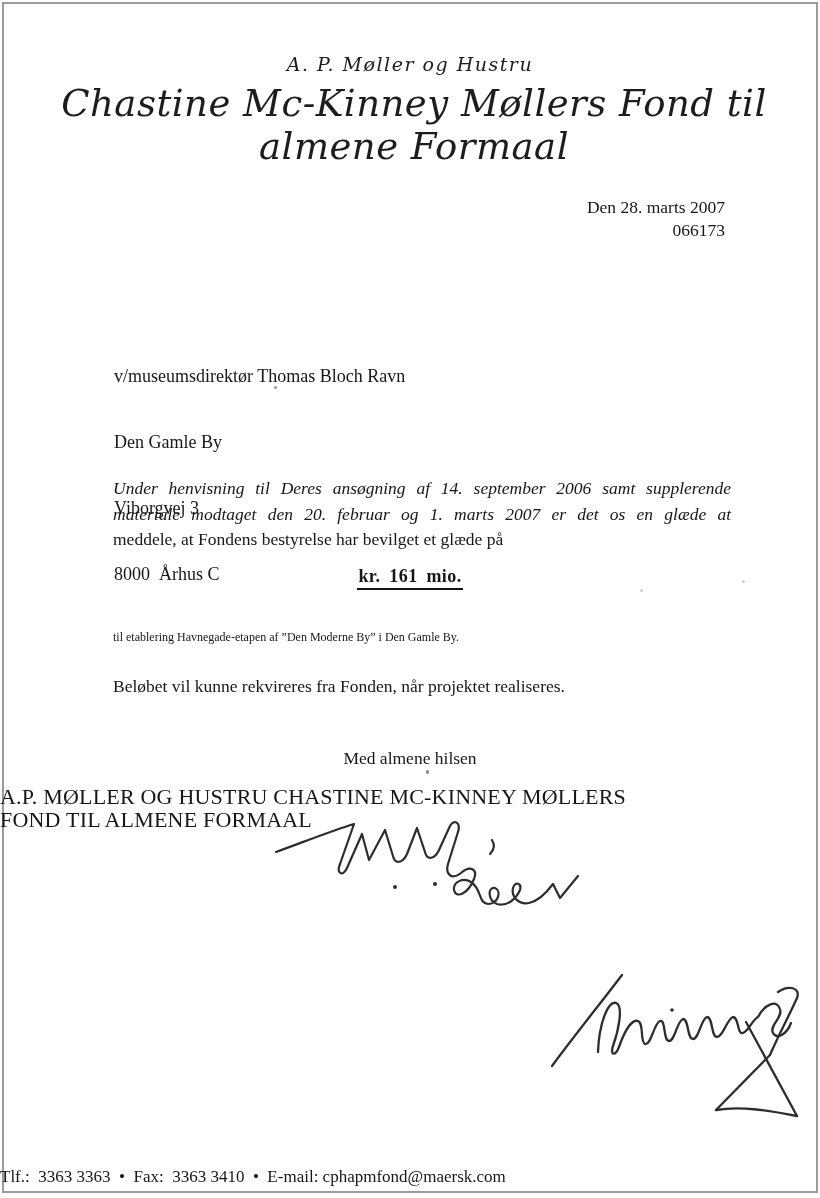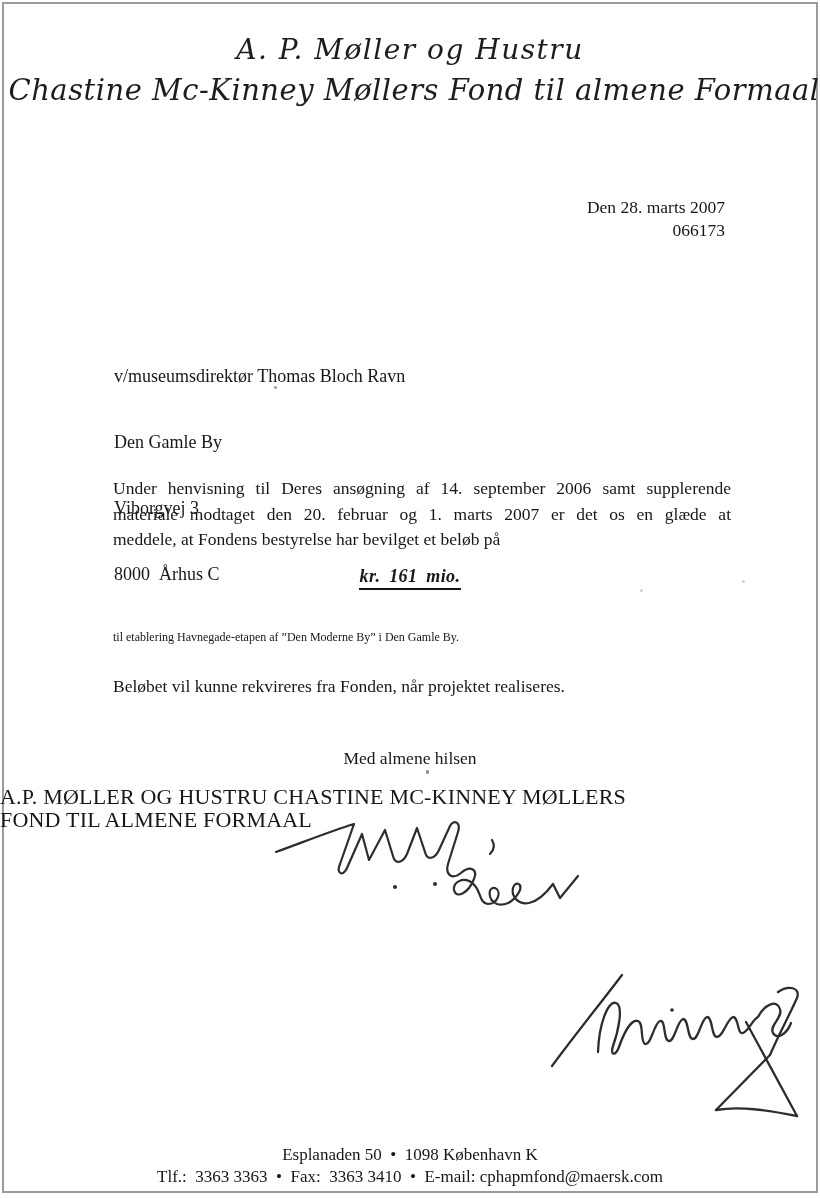--- a/index.html
+++ b/index.html
@@ -10,50 +10,50 @@
   }
   .frame {
     position:absolute; left:2px; top:2px; width:812px; height:1187px;
     border:2px solid #9b9b9b; pointer-events:none;
   }
   
   .letterhead {
     position:absolute; top:33px; left:0; width:100%; text-align:center;
     font-family:"DejaVu Serif", serif; font-style:italic; color:#1d1d1d;
   }
-  .lh1 { font-size:28px; letter-spacing:1.5px; }
-  .lh2 { font-size:29px; letter-spacing:0.5px; margin-top:7px;padding-left:8px; }
+  .lh1 { font-size:19px; letter-spacing:1.5px;margin-top:20px; }
+  .lh2 { font-size:37px; letter-spacing:0.5px; margin-top:7px;padding-left:8px; }
   
   .date-block {
     position:absolute; top:196px; right:95px; text-align:right;
     font-size:17.5px; line-height:23px;
   }
   
   .recipient {
     position:absolute; left:114px; top:321px; font-size:18px;
     line-height:22px; white-space:pre-wrap;
   }
   
   .para1 { position:absolute; left:113px; top:476px; width:618px; font-size:17.5px; line-height:25.5px; }
-  .line-just { text-align:justify; text-align-last:justify; }
-  .amount-row { position:absolute; top:566px; left:0; width:100%; text-align:center;font-style:italic; }
+  .line-just { text-align:justify; text-align-last:justify;font-style:italic; }
+  .amount-row { position:absolute; top:566px; left:0; width:100%; text-align:center; }
   .amount {
     display:inline-block; font-weight:bold; font-size:18px; letter-spacing:0.4px;
     word-spacing:4px; border-bottom:2px solid #141414; padding:0 1px 1px 1px;
   }
   .para2 { position:absolute; left:113px; top:614px; font-size:12px;margin-top:16px; }
   .para3 { position:absolute; left:113px; top:676px; font-size:17.5px; }
   
   .salutation { position:absolute; top:748px; left:0; width:100%; text-align:center; font-size:17.5px; }
   .org { position:absolute; top:786px; left:0; width:100%; text-align:left; font-size:22px; line-height:22.5px; letter-spacing:0.2px; }
   .sig1 { position:absolute; left:256px; top:814px; }
   .sig2 { position:absolute; left:538px; top:960px; }
   
   .footer1 { position:absolute; top:1145px; left:0; width:100%; text-align:center; font-size:17px; white-space:pre-wrap; }
-  .footer2 { position:absolute; top:1167px; left:0; width:100%; text-align:center; font-size:17px; white-space:pre-wrap; }
+  .footer2 { position:absolute; top:1167px; left:0; width:100%; text-align:left; font-size:17px; white-space:pre-wrap; }
   
   .speck { position:absolute; background:#b5b5b5; border-radius:50%; }
   .s1 { left:274px; top:386px; width:3px; height:3px; background:#9a9a9a; }
   .s2 { left:640px; top:589px; width:3px; height:3px; background:#cfcfcf; }
   .s3 { left:742px; top:580px; width:3px; height:3px; background:#cfcfcf; }
   .s4 { left:426px; top:770px; width:3px; height:4px; background:#8f8f8f; border-radius:40%; }
   svg path, svg circle { vector-effect:non-scaling-stroke; }
 </style>
 </head>
 <body>
@@ -75,21 +75,21 @@
   <div class="recipient">
     <div>v/museumsdirektør Thomas Bloch Ravn</div>
     <div>Den Gamle By</div>
     <div>Viborgvej 3</div>
     <div>8000  Århus C</div>
   </div>
 
   <div class="para1">
     <div class="line-just">Under henvisning til Deres ansøgning af 14. september 2006 samt supplerende</div>
     <div class="line-just">materiale modtaget den 20. februar og 1. marts 2007 er det os en glæde at</div>
-    <div>meddele, at Fondens bestyrelse har bevilget et beløb på</div>
+    <div>meddele, at Fondens bestyrelse har bevilget et glæde på</div>
   </div>
 
   <div class="amount-row">
     <span class="amount">kr. 161 mio.</span>
   </div>
 
   <div class="para2">til etablering Havnegade-etapen af ”Den Moderne By” i Den Gamle By.</div>
   <div class="para3">Beløbet vil kunne rekvireres fra Fonden, når projektet realiseres.</div>
 
   <div class="salutation">Med almene hilsen</div>
@@ -125,21 +125,20 @@
              C 175 57, 173 77, 179 77 C 185 77, 189 59, 195 57
              C 201 57, 199 75, 205 73 C 211 71, 214 60, 220 57
              C 227 44, 239 39, 242 49 C 245 58, 231 65, 235 73
              C 239 80, 249 74, 253 63"></path>
     <path d="M 240 32 C 250 25, 263 27, 259 38 C 250 58, 240 76, 232 95 L 178 150"></path>
     <path d="M 178 150 C 202 146, 228 150, 259 156"></path>
     <path d="M 208 62 L 259 156"></path>
     <circle cx="134" cy="50" r="1.8" fill="#1c1c1c" stroke="none"></circle>
   </svg>
 
-  <div class="footer1">Esplanaden 50  •  1098 København K</div>
   <div class="footer2">Tlf.:  3363 3363  •  Fax:  3363 3410  •  E-mail: cphapmfond@maersk.com</div>
 
   <div class="speck s1"></div>
   <div class="speck s2"></div>
   <div class="speck s3"></div>
   <div class="speck s4"></div>
 
 </div>
 
 </body></html>

